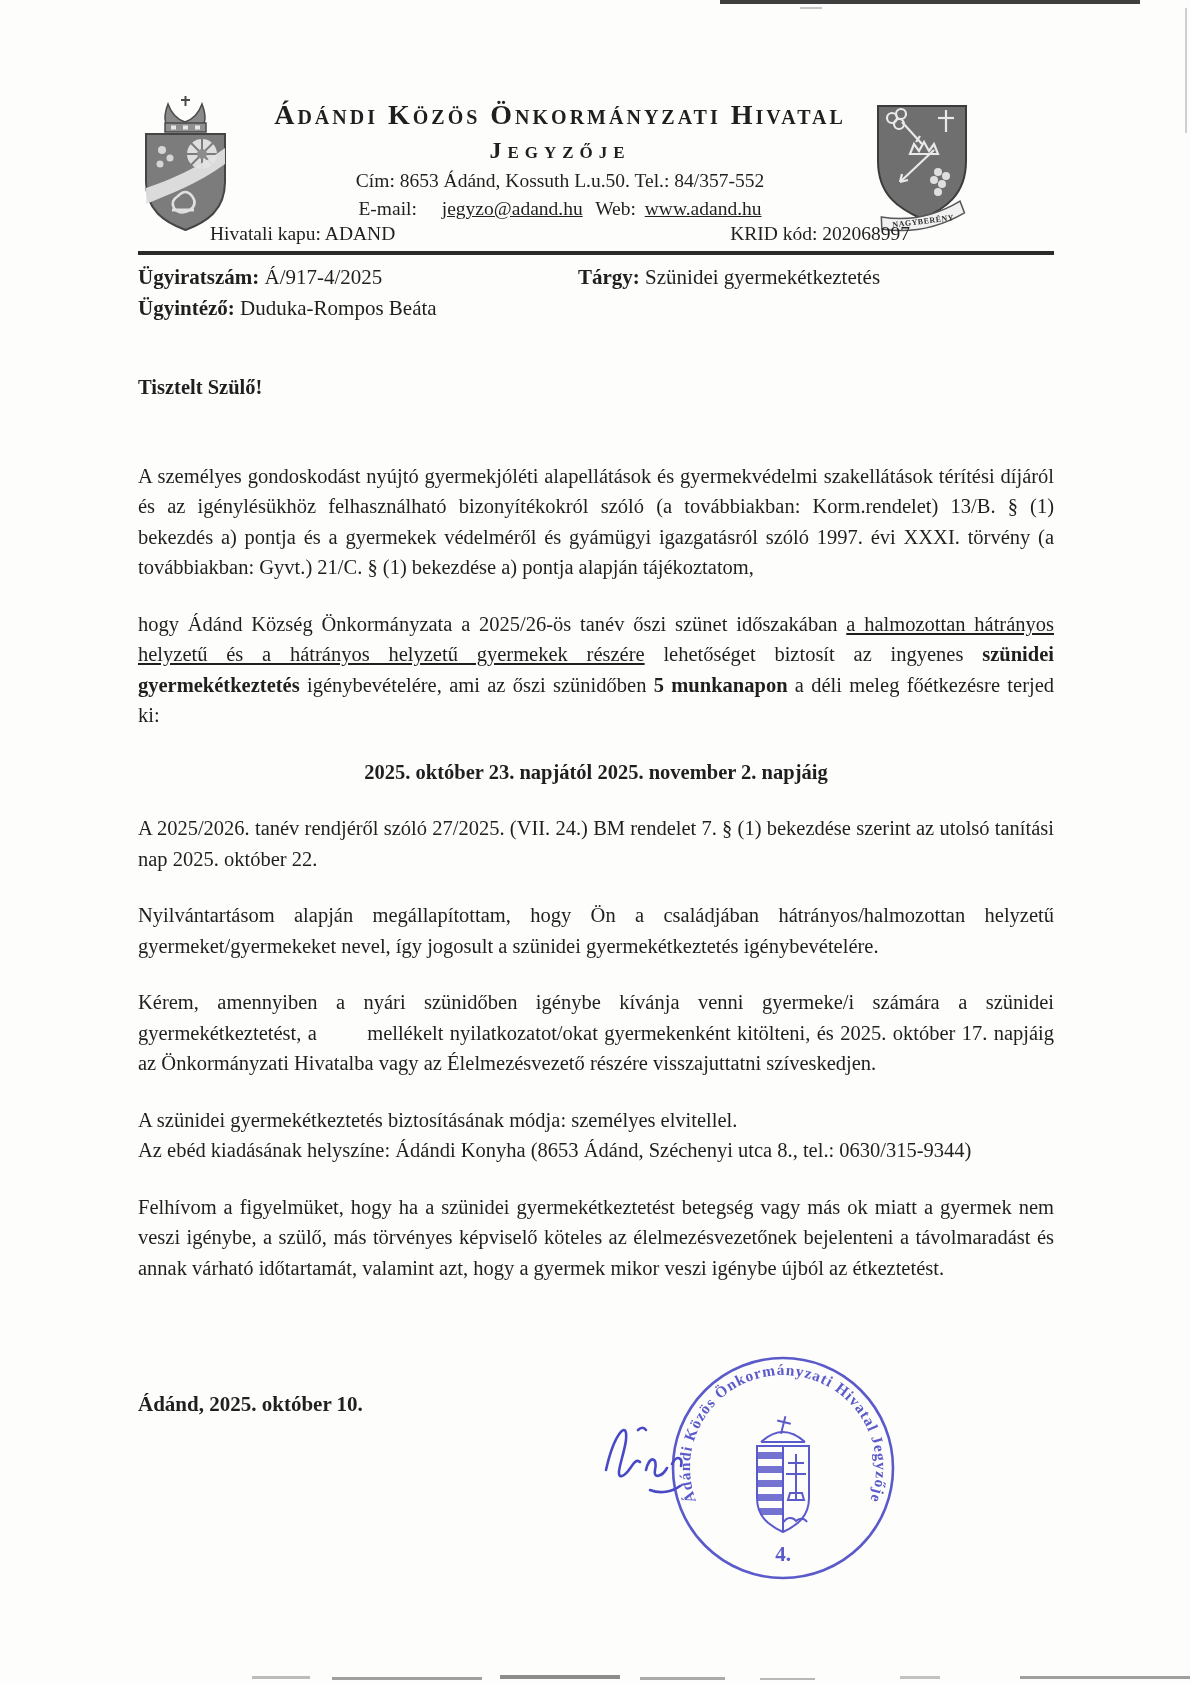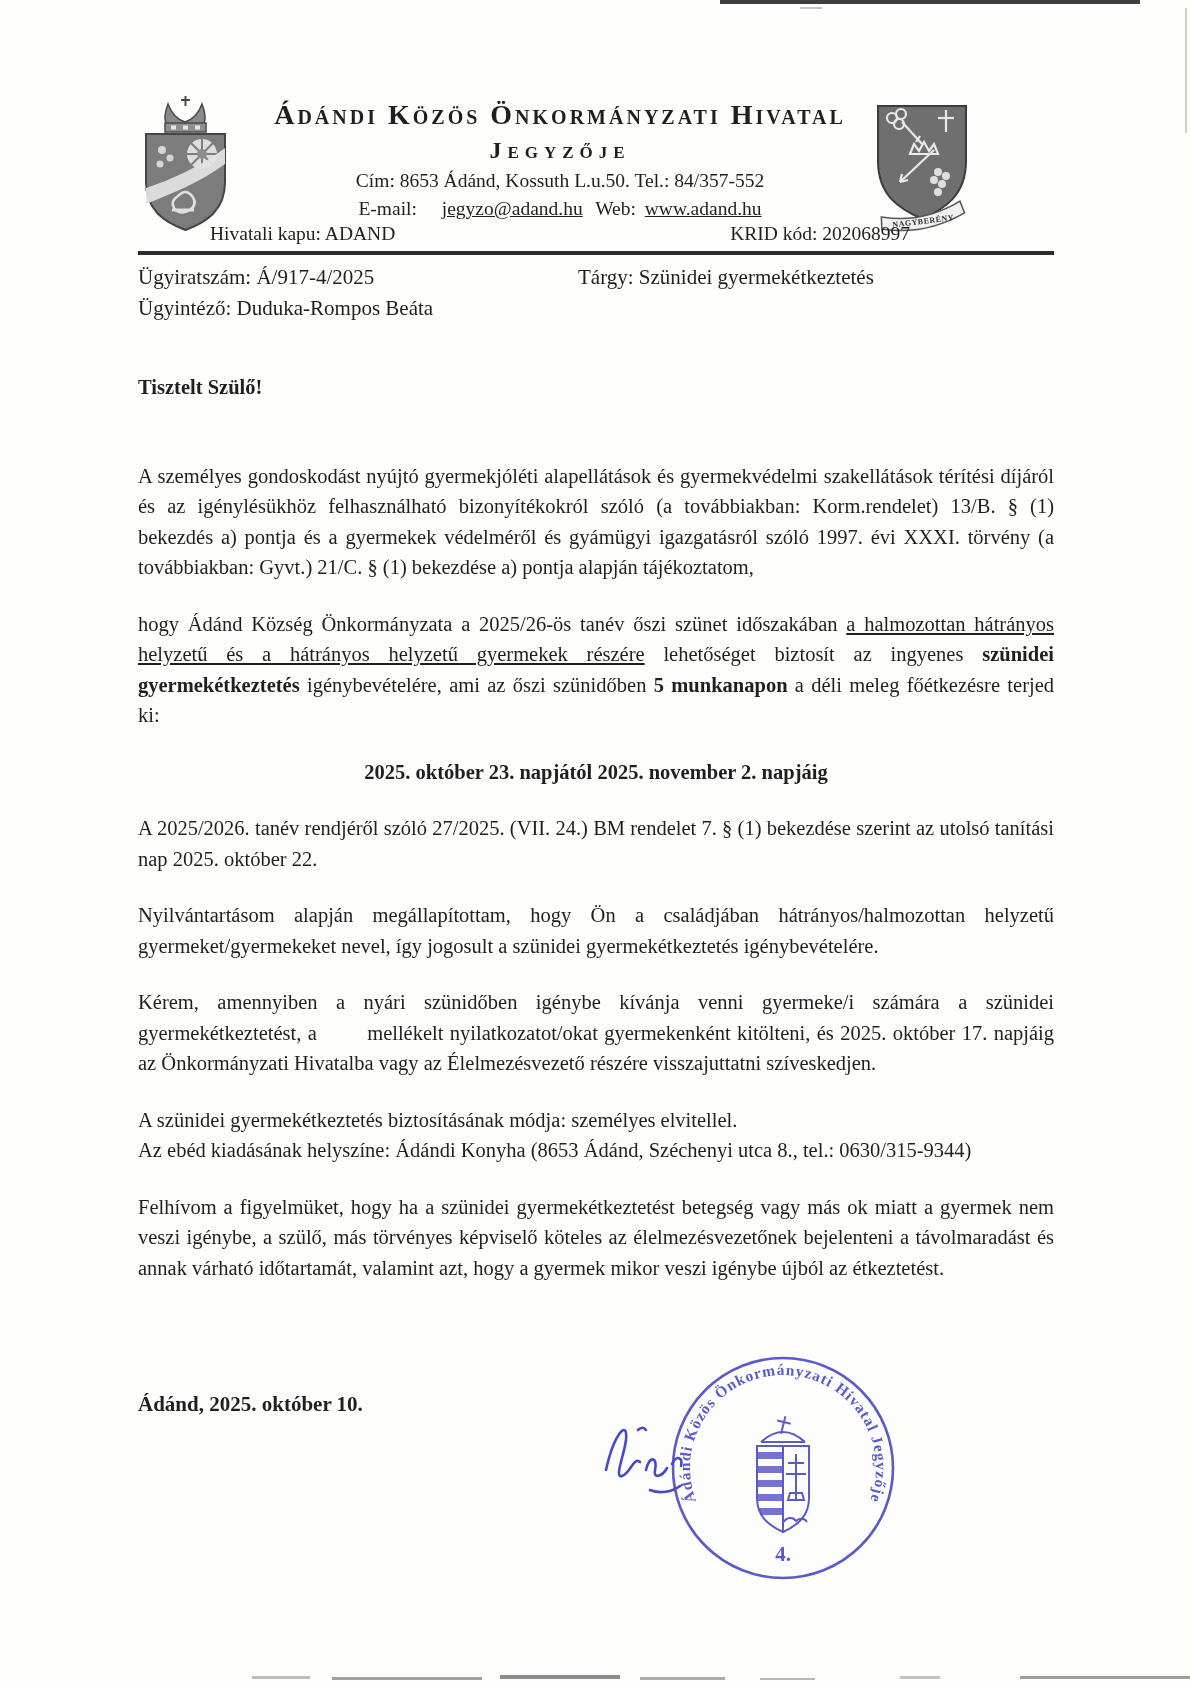--- a/index.html
+++ b/index.html
@@ -16,21 +16,21 @@
   .ul { text-decoration:underline;font-family:Liberation Serif, serif; }
   .kapu-row { display:flex; justify-content:space-between; gap:78px; font-size:19.5px; margin-top:2px; }
   .crest { position:absolute; }
   .crest-left  { left:138px; top:92px; }
   .crest-right { left:872px; top:98px; }
   .rule { position:absolute; left:138px; top:251px; width:916px; height:4px; background:#2b2b2b; }
   
   .meta { position:absolute; left:138px; top:262px; width:916px; font-size:21px; line-height:31px; }
   .meta-row { display:flex; }
   .meta-left { width:440px; }
-  .lbl { font-weight:400; }
+  .lbl { font-weight:700; }
   
   .doc-body { position:absolute; left:138px; top:372px; width:916px; font-size:20.5px; line-height:30.5px; text-align:justify; }
   .salutation { font-weight:700; margin:0 0 58px 0; }
   .doc-body p { margin:0 0 26px 0; }
   .date-line { position:absolute; left:138px; top:1392px; font-size:21px; font-weight:700; }
   .sig-block { position:absolute; left:530px; top:1476px; width:200px; text-align:center;
                font-size:22px; font-weight:700; line-height:36px; z-index:2; }
   .squiggle { position:absolute; left:598px; top:1412px; z-index:3; }
   .stamp { position:absolute; left:658px; top:1350px; z-index:4; opacity:.9; }
   

